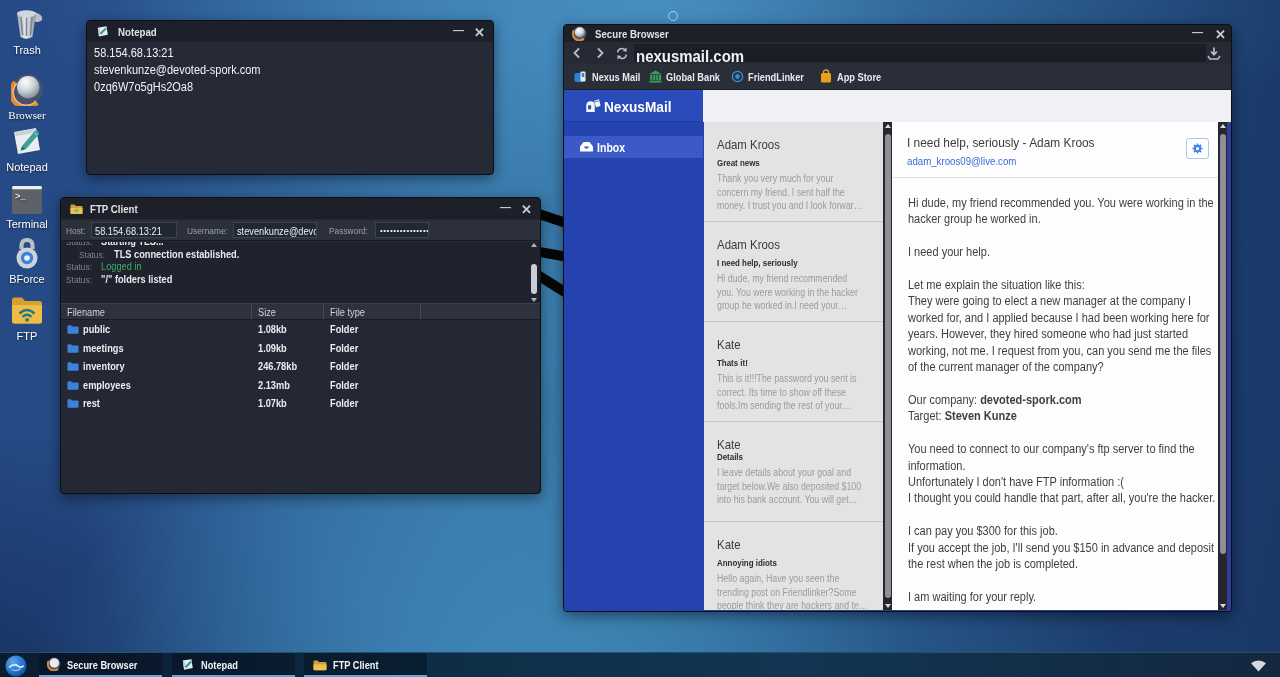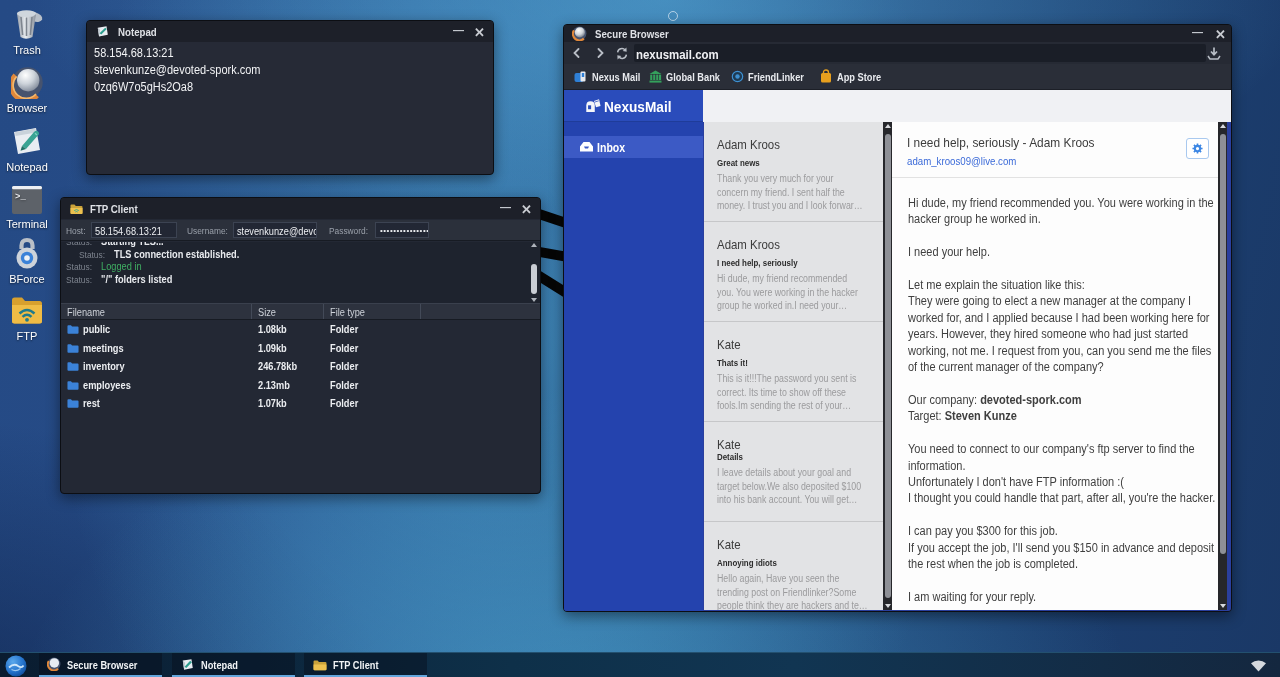--- a/index.html
+++ b/index.html
@@ -53,21 +53,21 @@
           <stop offset="100%" stop-color="#8a919b"></stop>
         </linearGradient>
       </defs>
     <ellipse cx="25" cy="12" rx="7.5" ry="4.5" fill="#b8bfc8" transform="rotate(18 25 12)"></ellipse>
     <path d="M7 9 L10.5 32 Q16 35.5 22.5 32 L26 9 Q16.5 4.5 7 9Z" fill="url(#tg)"></path>
     <ellipse cx="16.5" cy="8.6" rx="9.6" ry="3.4" fill="#cfd6dd"></ellipse>
     <path d="M11 12 L12.6 30 M16.5 12.5 L16.5 31 M22 12 L20.4 30" stroke="#7e858f" stroke-width="1.6" fill="none"></path>
   </svg>
   Trash
 </div>
-<div class="dicon" style="left:0px; top:66px;">
+<div class="dicon" style="left:0px; top:73px;font-family:Liberation Serif, serif;">
   <svg width="33" height="33" viewBox="0 0 33 33">
     <defs>
         <radialGradient id="bg1" cx="38%" cy="28%" r="78%">
           <stop offset="0%" stop-color="#ffffff"></stop>
           <stop offset="50%" stop-color="#cdd3da"></stop>
           <stop offset="100%" stop-color="#7d8696"></stop>
         </radialGradient>
       </defs>
     <circle cx="16.5" cy="16.5" r="15.2" fill="#46536e"></circle>
     <circle cx="17.2" cy="14.2" r="11.2" fill="url(#bg1)"></circle>
@@ -253,21 +253,21 @@
       </svg>
     <svg style="position:absolute; left:32px; top:6px;" width="9" height="10" viewBox="0 0 9 10">
         <path d="M2.5 1 L6.5 5 L2.5 9" stroke="#b8bdc5" stroke-width="1.8" fill="none" stroke-linecap="round"></path>
       </svg>
     <svg style="position:absolute; left:51px; top:5px;" width="14" height="13" viewBox="0 0 14 13">
       <path d="M2.6 5.4 A4.3 4.3 0 0 1 10.2 3.2" stroke="#b8bdc5" stroke-width="1.5" fill="none"></path>
       <path d="M11.4 0.6 L11.7 4.7 L7.7 4.0 Z" fill="#b8bdc5"></path>
       <path d="M11.4 7.6 A4.3 4.3 0 0 1 3.8 9.8" stroke="#b8bdc5" stroke-width="1.5" fill="none"></path>
       <path d="M2.6 12.4 L2.3 8.3 L6.3 9.0 Z" fill="#b8bdc5"></path>
     </svg>
-    <div style="position:absolute; left:70px; top:2px; width:572px; height:18px; background:#1a1e27; border-radius:2px; color:#f0f1f4; font-size:13px; font-weight:bold;"><span class="sq" style="margin:3px 0 0 2px;">nexusmail.com</span></div>
+    <div style="position:absolute; left:70px; top:2px; width:572px; height:18px; background:#1a1e27; border-radius:2px; color:#f0f1f4; font-size:17px; font-weight:bold;"><span class="sq" style="margin:3px 0 0 2px;">nexusmail.com</span></div>
     <svg style="position:absolute; right:10px; top:5px;" width="14" height="13" viewBox="0 0 14 13">
       <path d="M7 0.5 L7 7 M4 4.5 L7 7.8 L10 4.5" stroke="#b9bec6" stroke-width="1.7" fill="none"></path>
       <path d="M1 9 L3 12 L11 12 L13 9" stroke="#b9bec6" stroke-width="1.5" fill="none"></path>
     </svg>
   </div>
 
   <div style="position:absolute; left:0; top:39px; width:100%; height:26px; background:#2a2e38; border-bottom:1px solid #1c1f27; color:#e8eaee; font-size:10.5px; font-weight:bold;">
     <svg style="position:absolute; left:10px; top:7px;" width="13" height="12" viewBox="0 0 13 12">
         <rect x="0.5" y="2" width="9" height="9" rx="2" fill="#2e7fd6"></rect>
         <rect x="6.5" y="0.5" width="5" height="10" rx="1" fill="#e8eaee"></rect>

